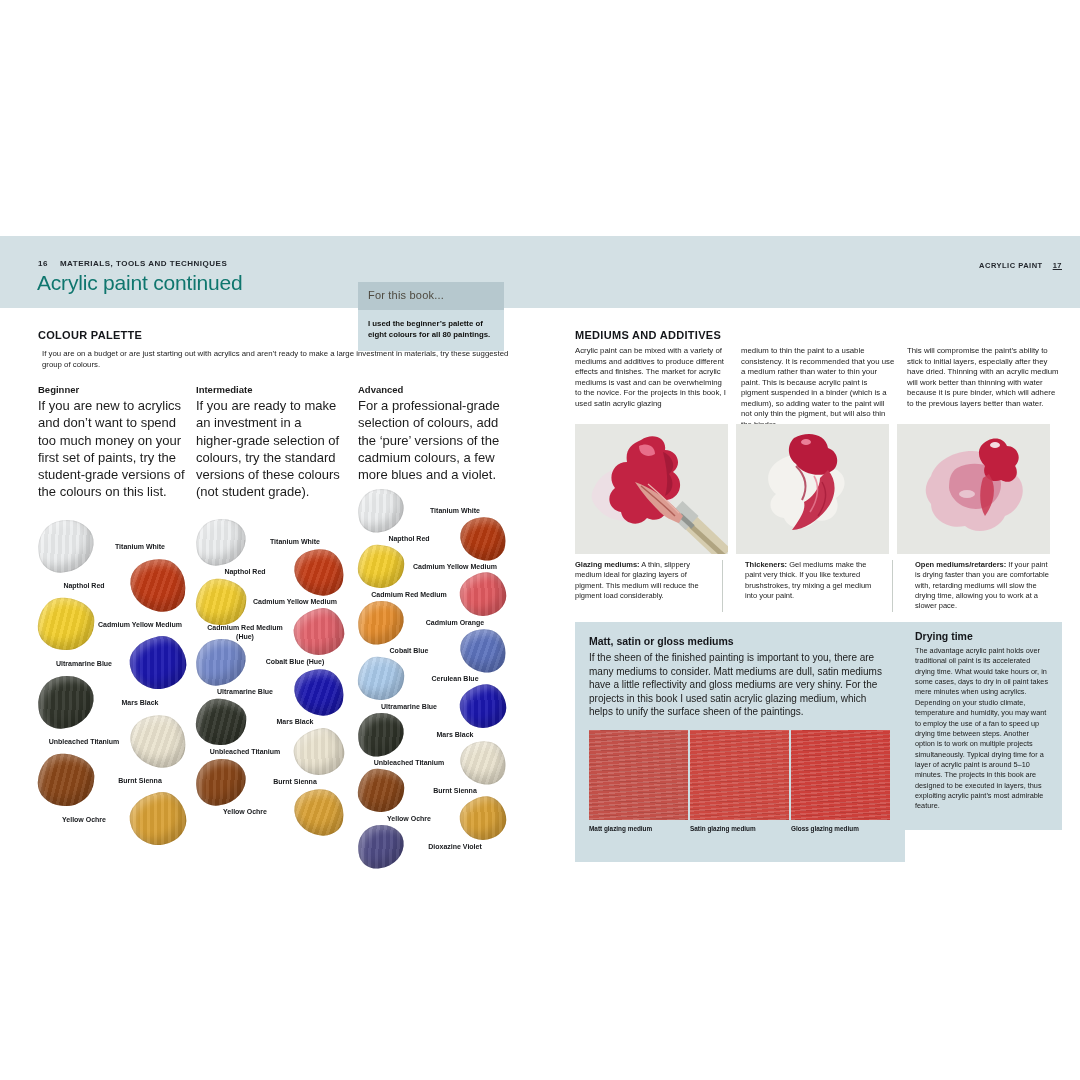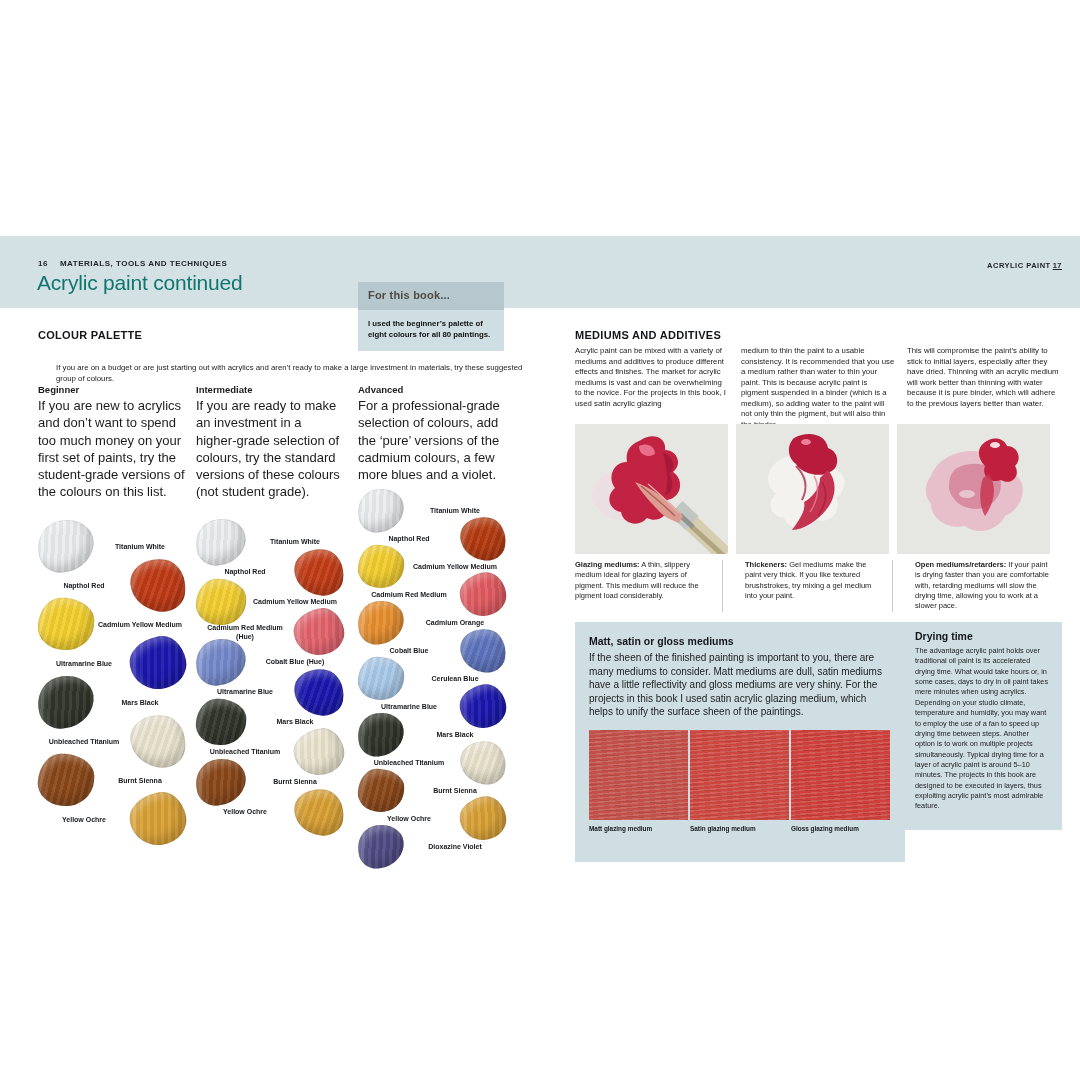--- a/index.html
+++ b/index.html
@@ -3,25 +3,25 @@
 <meta charset="utf-8">
 <style>
   html,body{margin:0;padding:0;background:#fff;}
   #canvas{position:relative;width:1080px;height:1080px;background:#fff;overflow:hidden;
           font-family:"Liberation Sans",sans-serif;color:#1c1c1c;}
   .band{position:absolute;left:0;top:236px;width:1080px;height:72px;}
   
   .lp-running{position:absolute;left:38px;top:259px;font-size:8px;font-weight:bold;letter-spacing:.5px;color:#22262c;}
   .lp-running .pnum{margin-right:12px;font-weight:bold;}
   .rp-running{position:absolute;left:575px;top:261px;width:487px;text-align:right;font-size:7.5px;font-weight:bold;letter-spacing:.5px;color:#22262c;}
-  .rp-running .pnum{margin-left:2px;text-decoration:underline;}
+  .rp-running .pnum{margin-left:10px;text-decoration:underline;}
   .lp-title{position:absolute;left:37px;top:271px;font-size:21px;font-weight:400;color:#0f766e;letter-spacing:-0.2px;}
   
   .ftb{position:absolute;left:358px;top:282px;width:146px;}
-  .ftb-head{height:28px;box-sizing:border-box;padding:7px 0 0 10px;font-size:11px;font-weight:bold;color:#4e4a40;letter-spacing:.2px;}
+  .ftb-head{height:28px;box-sizing:border-box;padding:7px 0 0 10px;font-size:11px;font-weight:normal;color:#4e4a40;letter-spacing:.2px;}
   .ftb-body{box-sizing:border-box;padding:9px 10px 11px;font-size:7.8px;font-weight:bold;line-height:1.35;color:#10100e;}
   
   .sec-head{position:absolute;font-size:11px;font-weight:bold;letter-spacing:.3px;color:#14161a;}
   .cp-intro{position:absolute;left:38px;top:345px;width:468px;font-size:7.8px;line-height:1.35;}
   .pcol{position:absolute;width:148px;top:384px;}
   #col-a{left:38px;} #col-b{left:196px;} #col-c{left:358px;}
   .pcol h3{margin:0 0 2px;font-size:9.5px;font-weight:bold;}
   .cintro{font-size:13px;line-height:1.33;margin:0;}
   .swatches{margin-top:26px;}
   #col-c .swatches{margin-top:13px;}
@@ -76,21 +76,21 @@
   </div>
 
   <h1 class="lp-title" style="margin:0;">Acrylic paint continued</h1>
 
   <div class="ftb">
     <div class="ftb-head" style="background: rgb(182, 200, 206);">For this book...</div>
     <div class="ftb-body" style="background: rgb(207, 222, 227);">I used the beginner’s palette of eight colours for all 80 paintings.</div>
   </div>
 
   <div class="sec-head" style="left:38px;top:329px;">COLOUR PALETTE</div>
-  <p class="cp-intro" style="margin:18px;">If you are on a budget or are just starting out with acrylics and aren’t ready to make a large investment in materials, try these suggested group of colours.</p>
+  <p class="cp-intro" style="margin:4px;">If you are on a budget or are just starting out with acrylics and aren’t ready to make a large investment in materials, try these suggested group of colours.</p>
 
   <div class="pcol" id="col-a">
     <h3>Beginner</h3>
     <p class="cintro">If you are new to acrylics and don’t want to spend too much money on your first set of paints, try the student-grade versions of the colours on this list.</p>
     <div class="swatches">
       <div class="srow">
           <span class="blob" style="background: rgb(235, 237, 238);"></span>
           <span class="slabel">Titanium White</span>
         </div>
       <div class="srow right">

